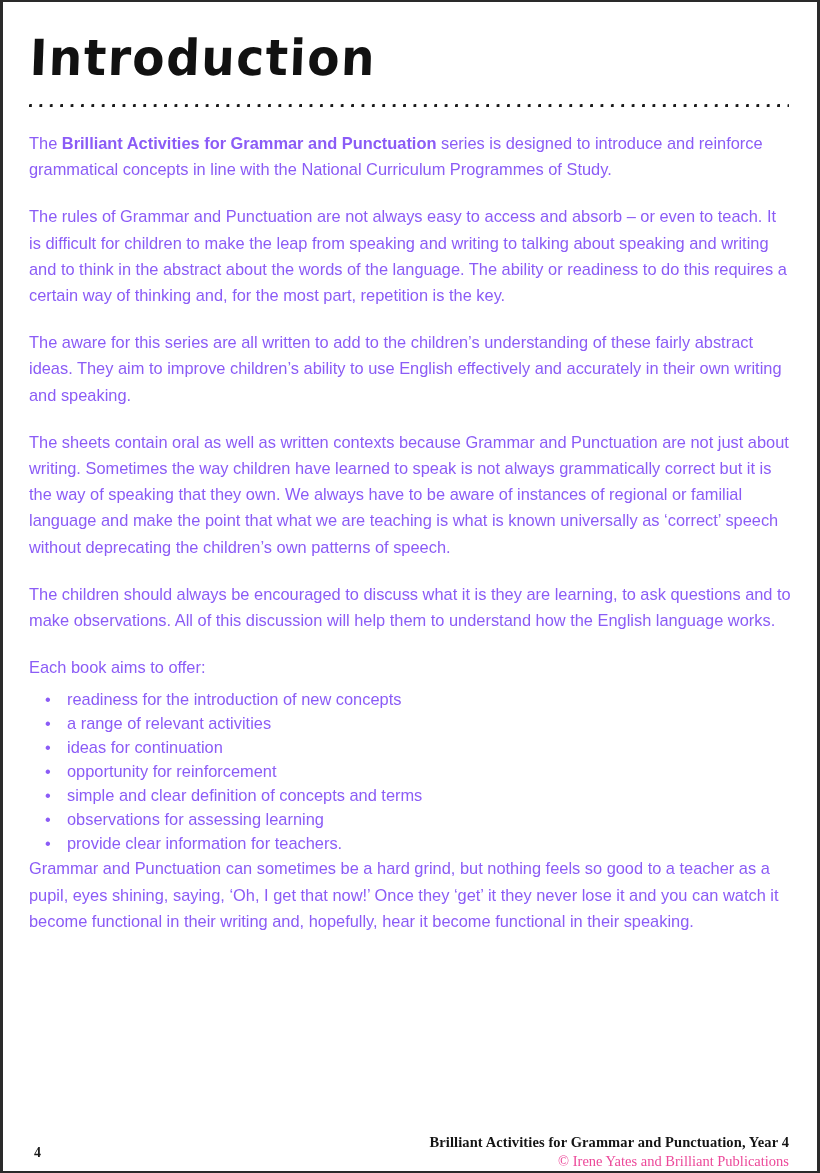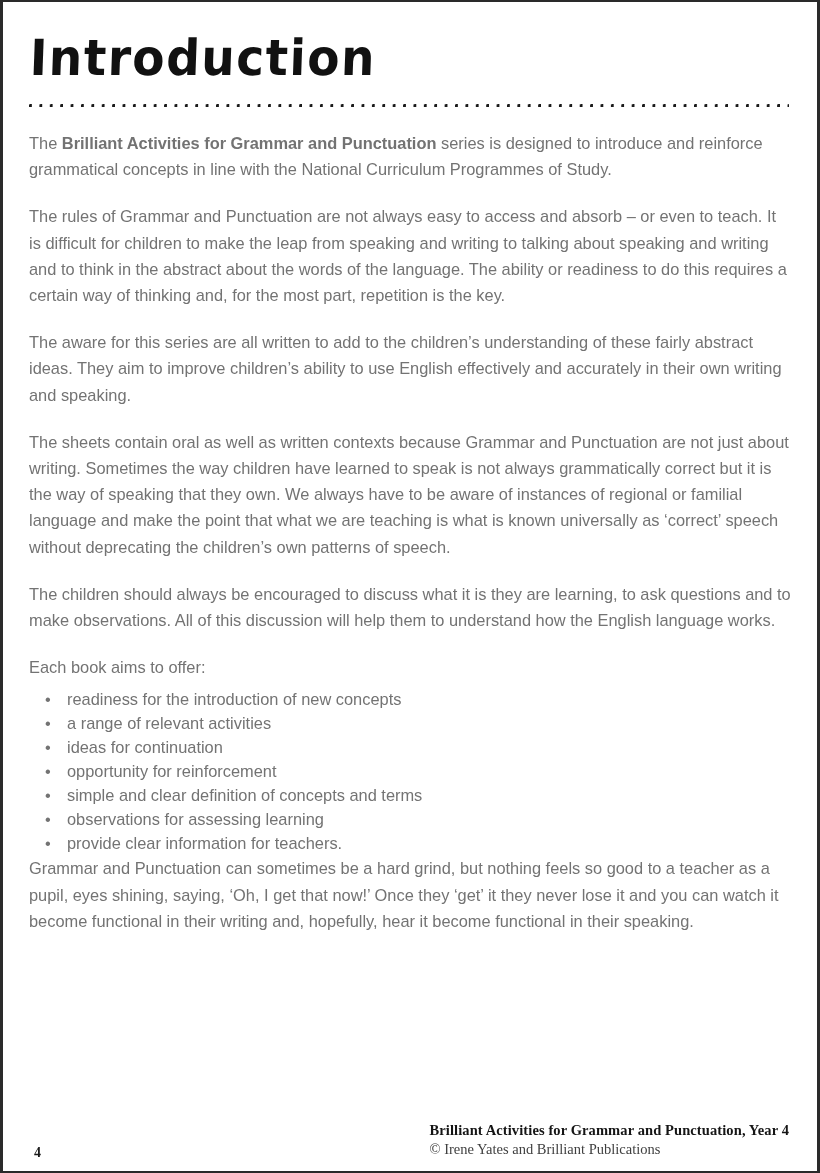--- a/index.html
+++ b/index.html
@@ -52,21 +52,21 @@
     background-image: radial-gradient(circle at 1.6px 1.6px, #1a1a1a 1.5px, rgba(0,0,0,0) 1.7px);
     background-size: 10.4px 4px;
     background-repeat: repeat-x;
   }
 
   
   .body-text {
     margin-top: 22px;
     font-size: 16.4px;
     line-height: 26.2px;
-    color: #737373;
+    color: #8b5cf6;
   }
 
   .body-text p {
     margin: 0 0 21px 0;
   }
 
   .body-text p.tight {
     margin-bottom: 7px;
   }
 
@@ -119,36 +119,37 @@
     left: 31px;
     bottom: 10px;
     font-size: 14px;
     font-weight: 700;
     color: #1a1a1a;
   }
 
   .footer-credit {
     position: absolute;
     right: 28px;
-    bottom: 12px;
+    bottom: 0;
+    text-align: right;
     line-height: 19px;
   }
 
   .footer-title {
     font-size: 14.5px;
     font-weight: 700;
     letter-spacing: 0.1px;
     color: #151515;
     display: block;
   }
 
   .footer-copyright {
     font-size: 14.5px;
     font-weight: 400;
-    color: #404040;
+    color: #ec4899;
     display: block;
   }
 </style>
 </head>
 <body>
 
 <div class="page">
 
   <div class="content">
 

